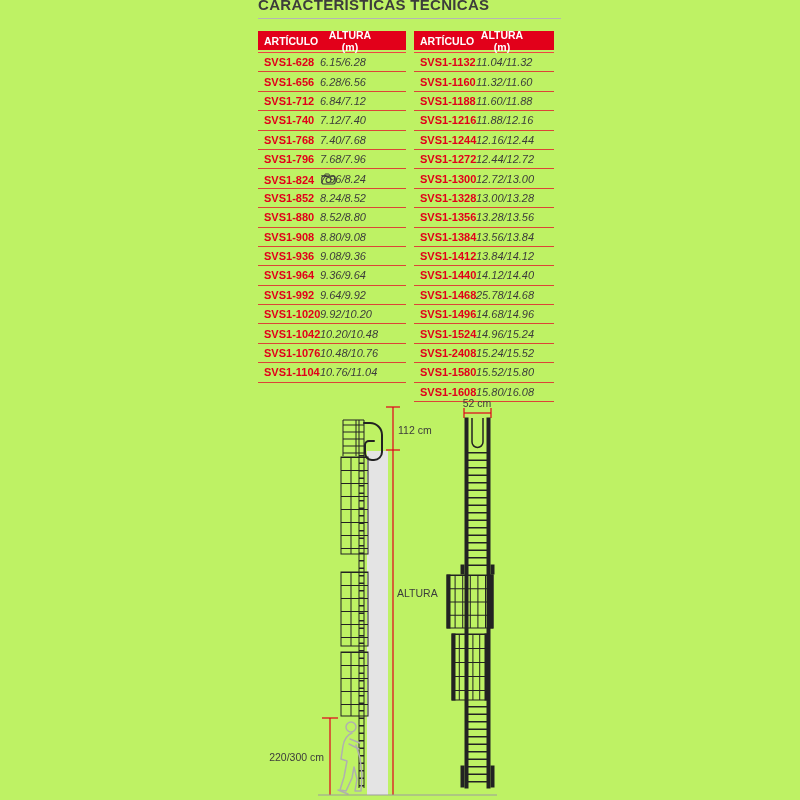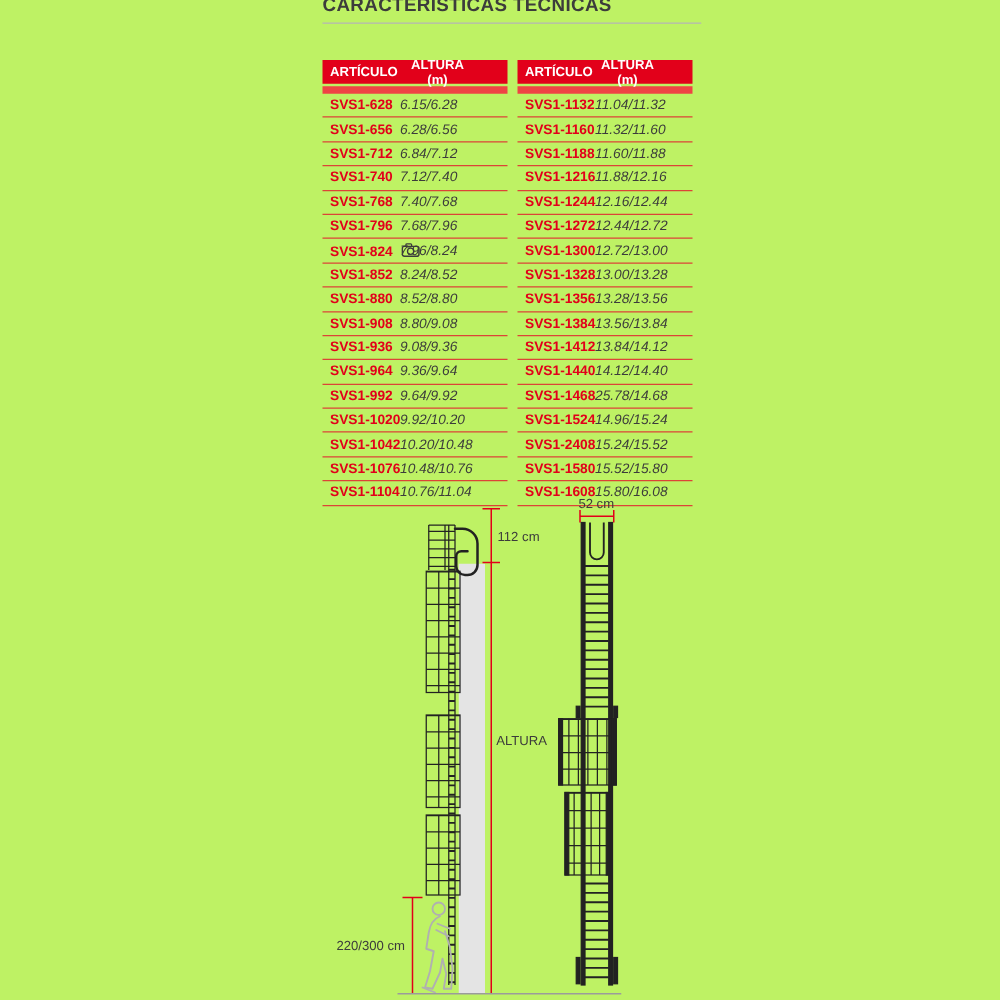--- a/index.html
+++ b/index.html
@@ -1,28 +1,28 @@
 <!DOCTYPE html>
 <html><head>
 <meta charset="utf-8">
 <style>
   html,body{margin:0;padding:0;background:#fff;}
   .page{position:relative;width:800px;height:800px;background:#bef264;overflow:hidden;
         font-family:"Liberation Sans", sans-serif;color:#3c3c3b;}
   .page-title{position:absolute;left:258px;top:-3px;font-size:15px;font-weight:bold;
         letter-spacing:.3px;color:#3c3c3b;white-space:nowrap;line-height:1.1;}
   .title-underline{position:absolute;left:258px;top:18px;width:303px;height:1px;background:#b5b5b5;}
-  .spec-table{position:absolute;top:31px;margin-top:17px;}
+  .spec-table{position:absolute;top:31px;}
   .spec-table.t0{left:258px;width:148px;}
   .spec-table.t1{left:414px;width:140px;}
   .thead{display:flex;align-items:center;height:19px;background:#e2001a;color:#fff;
         font-size:10.5px;font-weight:bold;}
   .thead .h-art{width:56px;padding-left:6px;}
   .thead .h-val{flex:1;text-align:center;padding-right:26px;}
-  .tbody{margin-top:2px;border-top:6px solid #ef4444;}
+  .tbody{margin-top:2px;border-top:1px solid #ef4444;}
   .trow{display:flex;align-items:center;height:18.4px;border-bottom:1px solid #dc4437;position:relative;}
   .c-art{width:56px;padding-left:6px;font-size:11px;font-weight:bold;color:#e2001a;white-space:nowrap;}
   .c-val{flex:1;text-align:left;padding-right:10px;font-size:11px;color:#3c3c3b;white-space:nowrap;font-style:italic;}
   .cam{position:relative;top:1px;margin-left:4px;}
   .drawing{position:absolute;left:250px;top:395px;width:320px;height:405px;}
   .dlabel{position:absolute;font-size:10.5px;color:#3c3c3b;white-space:nowrap;line-height:1;text-align:right;}
   .lbl-112{left:398px;top:425px;}
   .lbl-altura{left:397px;top:588px;}
   .lbl-52{left:460px;top:398px;width:34px;text-align:center;}
   .lbl-base{left:258px;top:752px;width:66px;text-align:right;}
@@ -170,20 +170,24 @@
         </div>
         <div class="trow">
           <div class="c-art">SVS1-1440</div>
           <div class="c-val">14.12/14.40</div>
         </div>
         <div class="trow">
           <div class="c-art">SVS1-1468</div>
           <div class="c-val">25.78/14.68</div>
         </div>
         <div class="trow">
+          <div class="c-art">SVS1-1496</div>
+          <div class="c-val">14.68/14.96</div>
+        </div>
+        <div class="trow">
           <div class="c-art">SVS1-1524</div>
           <div class="c-val">14.96/15.24</div>
         </div>
         <div class="trow">
           <div class="c-art">SVS1-2408</div>
           <div class="c-val">15.24/15.52</div>
         </div>
         <div class="trow">
           <div class="c-art">SVS1-1580</div>
           <div class="c-val">15.52/15.80</div>

